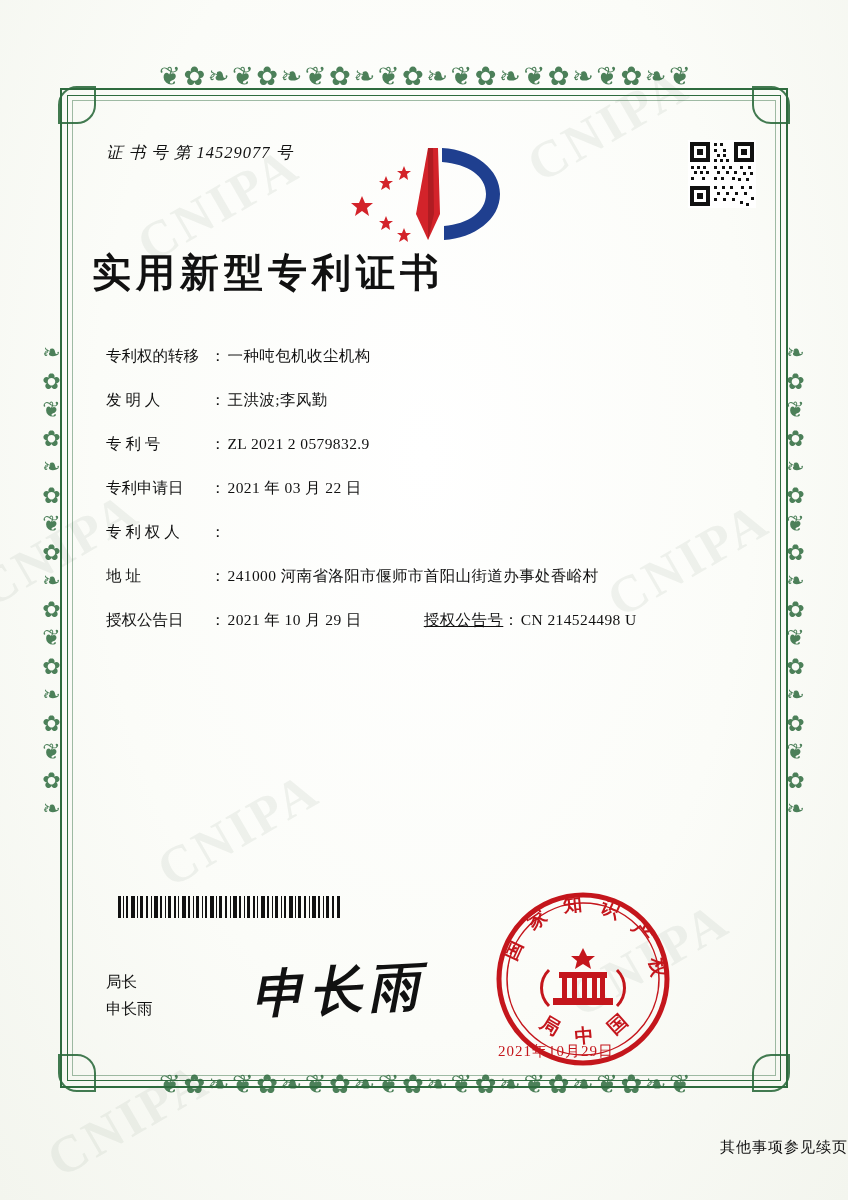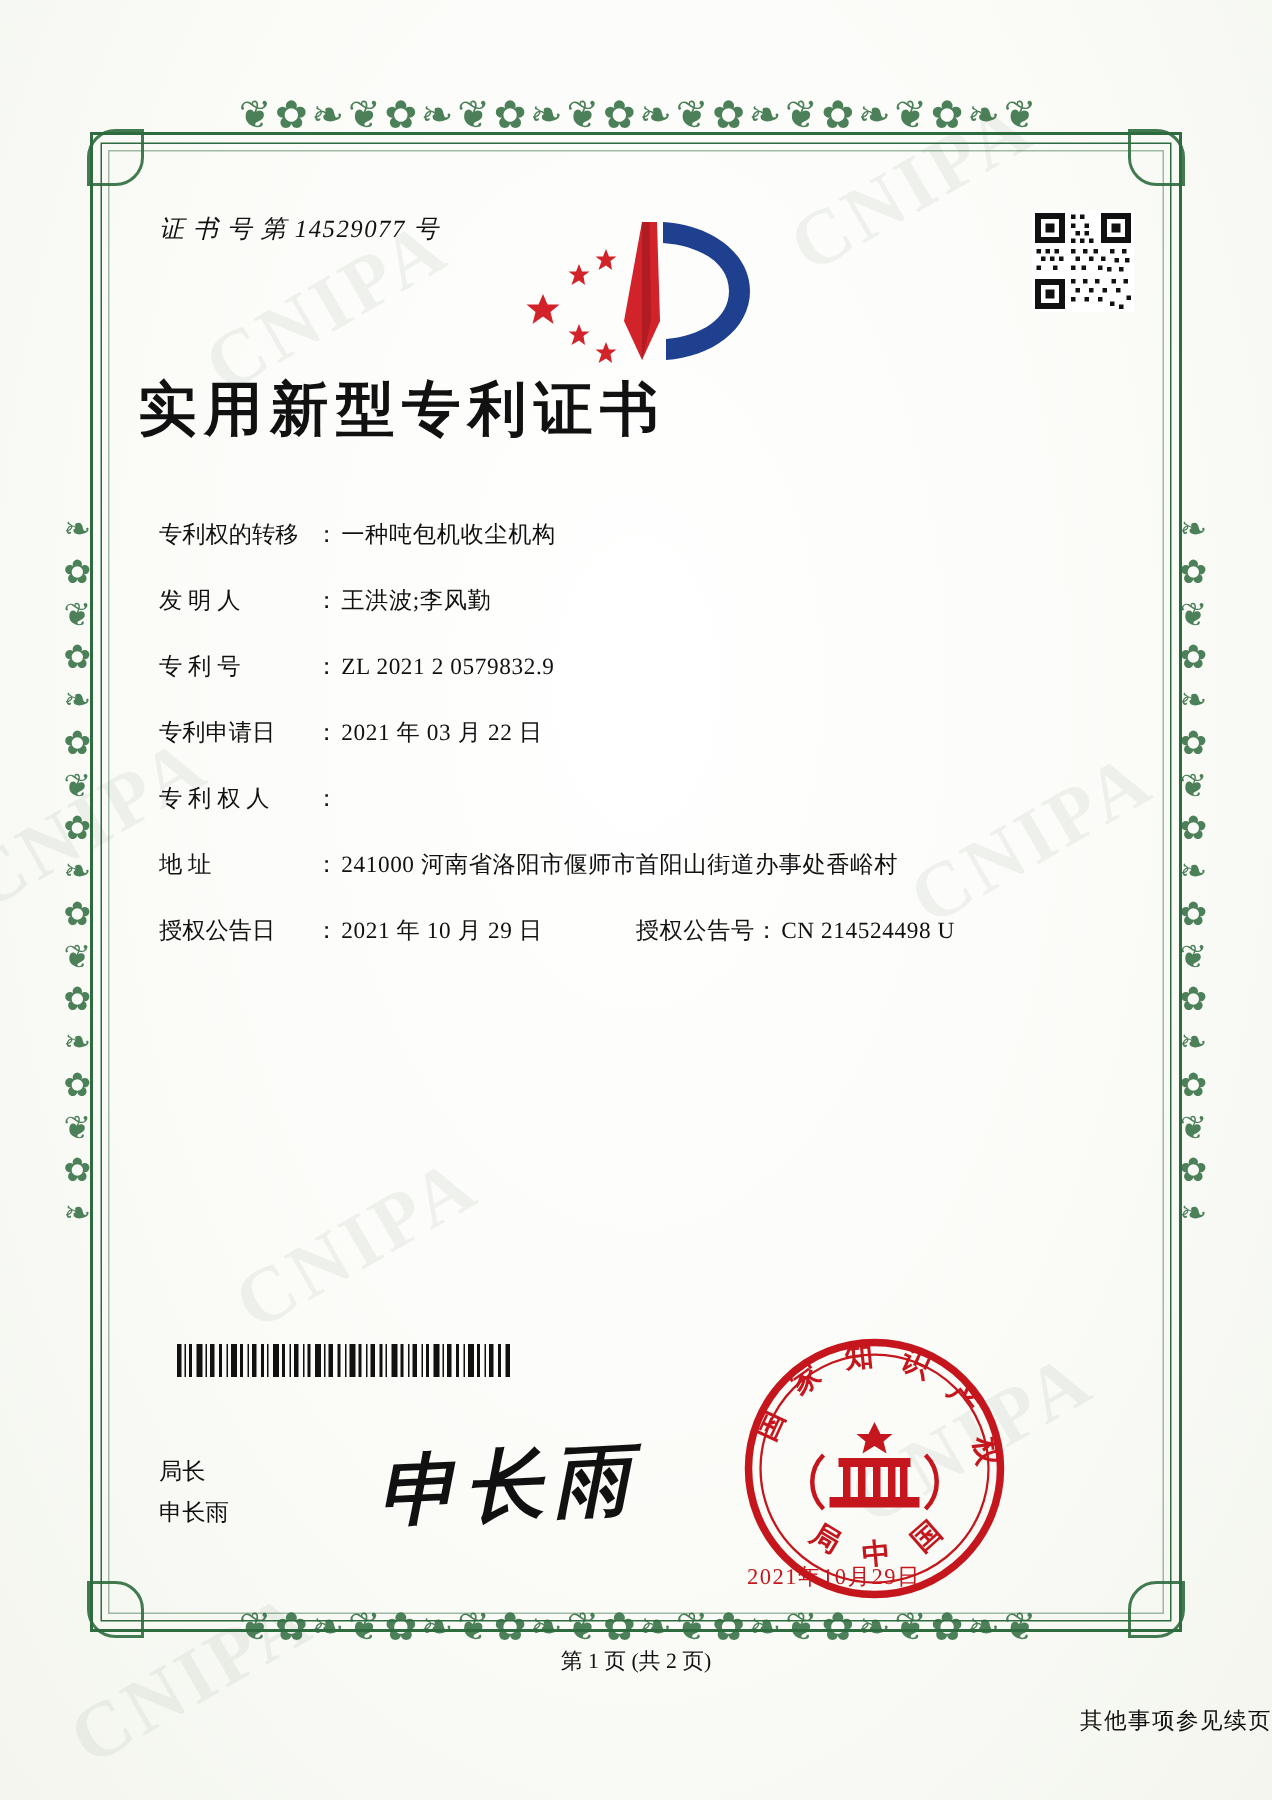--- a/index.html
+++ b/index.html
@@ -204,20 +204,21 @@
     margin-bottom: 23px;
     font-size: 15.5px;
     color: #111;
   }
   .field-sep { margin: 0 2px 0 0; }
   .field-value {
     letter-spacing: .4px;
   }
   .field-row.dual .field-value-2 {
     margin-left: 62px;
+    text-decoration: underline;
   }
   .label-a { width: 104px; flex: none; }
 
   .paras {
     position: absolute;
     left: 14px;
     top: 466px;
     width: 636px;
     font-size: 15px;
     line-height: 2.0;
@@ -557,18 +558,17 @@
             <rect x="17" y="-4" width="5" height="20"></rect>
           </g>
           <path d="M-34 -12 C-44 -2 -44 14 -34 24" fill="none" stroke="#c4161c" stroke-width="3"></path>
           <path d="M34 -12 C44 -2 44 14 34 24" fill="none" stroke="#c4161c" stroke-width="3"></path>
         </g>
       </svg>
     </div>
 
     <div class="seal-date">2021年10月29日</div>
 
-    <div class="page-num">第 1 页 (共 2 页)</div>
 
   </div>
 
   <div class="footer-note">其他事项参见续页</div>
 </div>
 
 </body></html>

